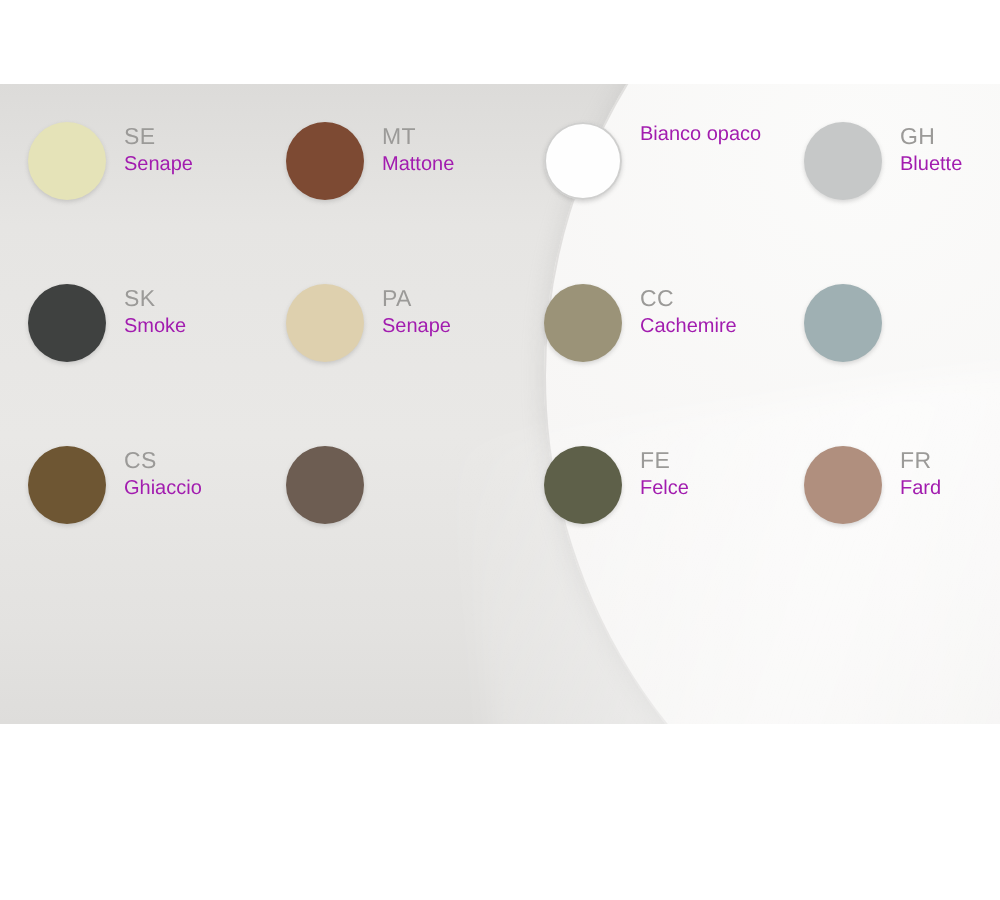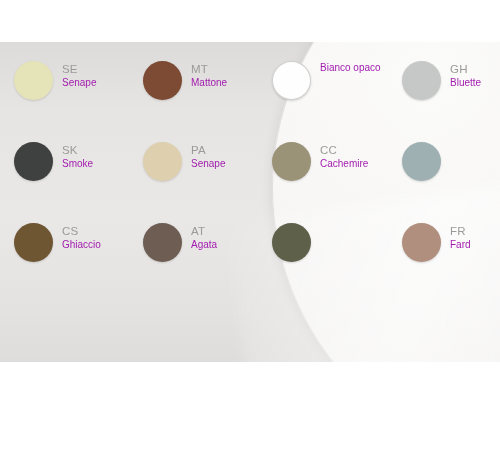--- a/index.html
+++ b/index.html
@@ -195,27 +195,27 @@
         </div>
         <div class="swatch">
           <div class="swatch-dot" style="background: rgb(110, 86, 51);"></div>
           <div class="swatch-text">
             <span class="swatch-code">CS</span>
             <span class="swatch-name">Ghiaccio</span>
           </div>
         </div>
         <div class="swatch">
           <div class="swatch-dot" style="background: rgb(109, 93, 82);"></div>
-          <div class="swatch-text">
-            <span class="swatch-code">AT</span>
-            <span class="swatch-name">Agata</span>
-          </div>
         </div>
         <div class="swatch">
           <div class="swatch-dot" style="background: rgb(94, 96, 73);"></div>
+          <div class="swatch-text">
+            <span class="swatch-code">FE</span>
+            <span class="swatch-name">Felce</span>
+          </div>
         </div>
         <div class="swatch">
           <div class="swatch-dot" style="background: rgb(176, 143, 126);"></div>
           <div class="swatch-text">
             <span class="swatch-code">FR</span>
             <span class="swatch-name">Fard</span>
           </div>
         </div>
       </div>
   </div>

